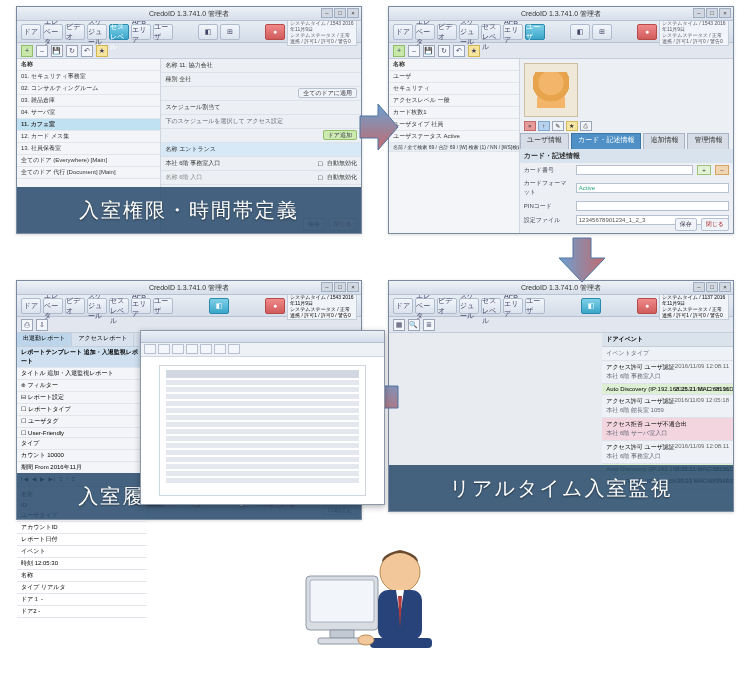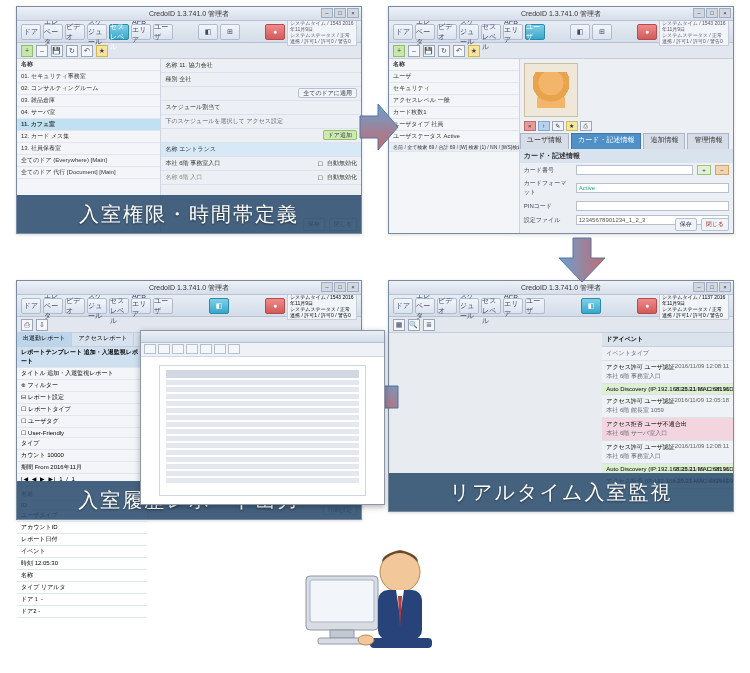--- a/index.html
+++ b/index.html
@@ -77,21 +77,21 @@
     .leftcol .row.hi  { background:#bfe1f2; font-weight:bold; }
     .rightcol {
       position:absolute; left:42%; top:0; right:0; height:100%;
       background:#eceff3; font-size:6px; color:#333;
     }
     .rightcol .sec { padding:2px 4px; border-bottom:1px solid #dde2ea; }
     .minibtn { background:#f0f3f8; border:1px solid #b6c0d0; border-radius:2px; padding:1px 4px; font-size:6px; color:#334; }
     .minibtn.green { background:#cdeab1; border-color:#94bf6c; }
     .caption {
       position:absolute; left:0; right:0; bottom:0;
-      height:38px;
+      height:46px;
       background: rgba(44,78,110,.88);
       color:#fff;
       font-size:20px;
       letter-spacing:2px;
       display:flex; align-items:center; justify-content:center;
       text-shadow:0 1px 2px rgba(0,0,0,.5);
     }
     
     #panel-tl { left: 16px;  top: 6px;  width: 346px; height: 228px; }
     #panel-tr { left: 388px; top: 6px;  width: 346px; height: 228px; }

